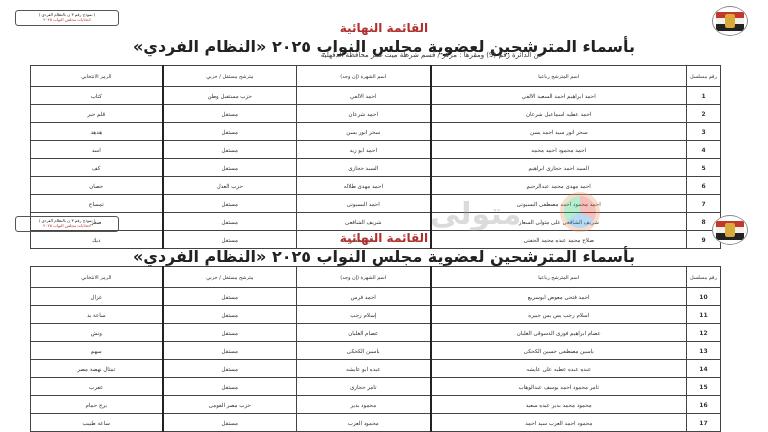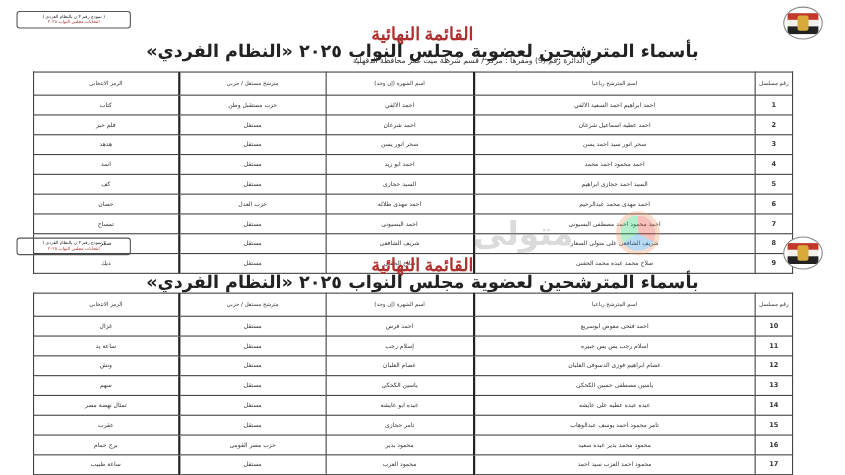--- a/index.html
+++ b/index.html
@@ -20,21 +20,21 @@
     position: absolute; left: 712px; width: 34px; height: 28px; border-radius: 50%;
     border: 1px solid #888; background: #fff; overflow: hidden;
   }
   .emblem .band { position: absolute; left: 3px; right: 3px; height: 7px; }
   .emblem .b1 { top: 5px; background: #c0392b; }
   .emblem .b2 { top: 11px; background: #f3f1ea; }
   .emblem .b3 { top: 17px; background: #222; }
   .emblem .eagle { position: absolute; left: 12px; top: 7px; width: 10px; height: 14px; background: #d9a93a; border-radius: 2px; }
   .title {
     position: absolute; left: 0; width: 768px; text-align: center;
-    color: #b0302f; font-size: 16px; font-weight: bold; direction: rtl; font-family: Liberation Serif, serif;
+    color: #b0302f; font-size: 12px; font-weight: bold; direction: rtl;
   }
   .subtitle {
     position: absolute; left: 0; width: 768px; text-align: center;
     font-size: 16px; font-weight: bold; direction: rtl; color: #222;
   }
   .district {
     position: absolute; right: 225px; font-size: 7px; direction: rtl; color: #333;
   }
   table.cands {
     position: absolute; left: 30px; width: 690px; border-collapse: collapse;

